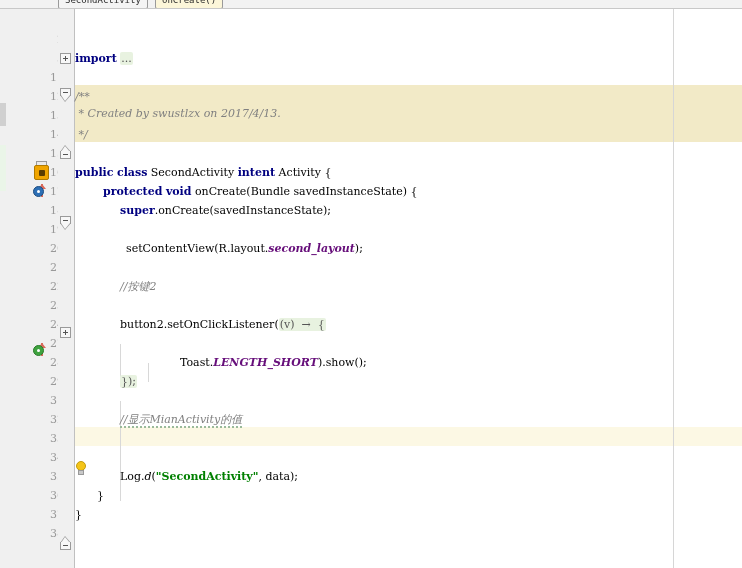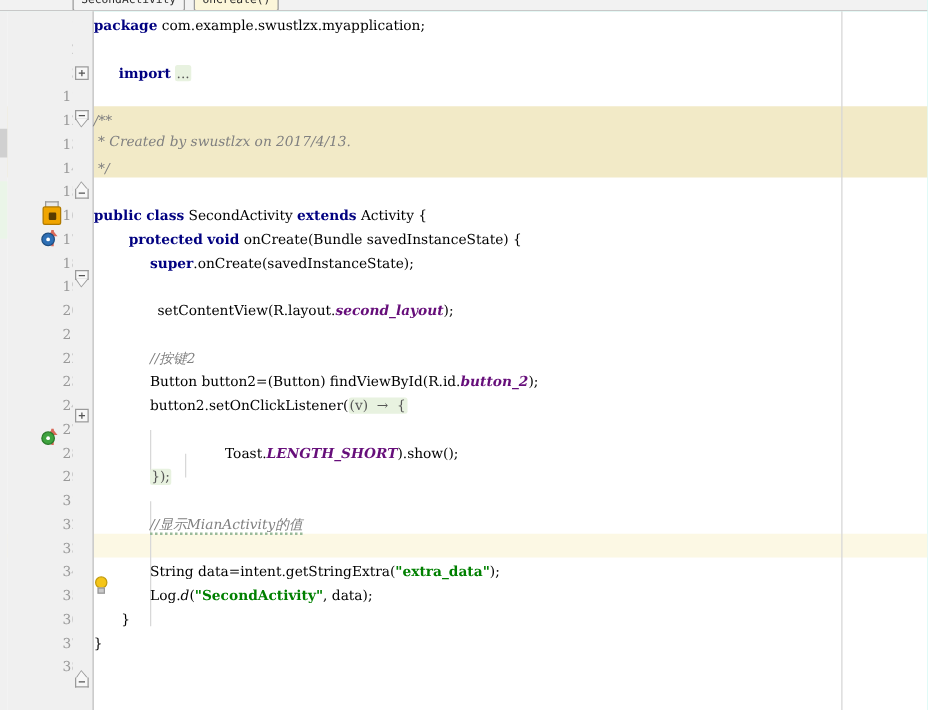--- a/index.html
+++ b/index.html
@@ -280,54 +280,51 @@
       <div class="tip2"></div>
       <div class="bx2"></div>
     </div>
 
     <div class="code">
 
       <div class="iguide" style="left:45px;top:335px;height:38px;"></div>
       <div class="iguide" style="left:73px;top:354px;height:19px;"></div>
       <div class="iguide" style="left:45px;top:392px;height:100px;"></div>
 
-      <div class="row" style="top:2px;"><span class="kw">package</span><span class="plain"> com.example.swustlzx.myapplication;</span></div>
-
-      <div class="row" style="top:40px;padding-left:20px;"><span class="kw">import</span><span> </span><span class="fold-ph">...</span></div>
+
+      <div class="row" style="top:40px;"><span class="kw">import</span><span> </span><span class="fold-ph">...</span></div>
 
       <div class="row" style="top:78px;"><span class="cmt">/**</span></div>
 
       <div class="row" style="top:95px;"><span class="cmt"> * Created by swustlzx on 2017/4/13.</span></div>
 
       <div class="row" style="top:116px;"><span class="cmt"> */</span></div>
 
-      <div class="row" style="top:154px;"><span class="kw">public</span><span> </span><span class="kw">class</span><span class="plain"> SecondActivity </span><span class="kw">extends</span><span class="plain"> Activity {</span></div>
+      <div class="row" style="top:154px;"><span class="kw">public</span><span> </span><span class="kw">class</span><span class="plain"> SecondActivity </span><span class="kw">intent</span><span class="plain"> Activity {</span></div>
 
       <div class="row" style="left:28px;top:173px;"><span class="kw">protected</span><span> </span><span class="kw">void</span><span class="plain"> onCreate(Bundle savedInstanceState) {</span></div>
 
       <div class="row" style="left:45px;top:192px;"><span class="kw">super</span><span class="plain">.onCreate(savedInstanceState);</span></div>
 
 
       <div class="row" style="left:51px;top:230px;"><span class="plain">setContentView(R.layout.</span><span class="stat">second_layout</span><span class="plain">);</span></div>
 
       <div class="row" style="left:45px;top:268px;"><span class="cmt">//按键2</span></div>
 
-      <div class="row" style="left:45px;top:287px;"><span class="plain">Button button2=(Button) findViewById(R.id.</span><span class="stat">button_2</span><span class="plain">);</span></div>
 
       <div class="row" style="left:45px;top:306px;"><span class="plain">button2.setOnClickListener(</span><span class="fold-ph">(v)  →  {</span></div>
 
 
       <div class="row" style="left:105px;top:344px;"><span class="plain">Toast.</span><span class="stat">LENGTH_SHORT</span><span class="plain">).show();</span></div>
 
       <div class="row" style="left:45px;top:363px;"><span class="fold-ph">});</span></div>
 
       <div class="row" style="left:45px;top:401px;"><span class="cmt typo">//显示MianActivity的值</span></div>
 
 
-      <div class="row" style="left:45px;top:439px;"><span class="plain">String data=intent.getStringExtra(</span><span class="str">"extra_data"</span><span class="plain">);</span></div>
 
       <div class="row" style="left:45px;top:458px;"><span class="plain">Log.</span><span class="mth">d</span><span class="plain">(</span><span class="str">"SecondActivity"</span><span class="plain">, data);</span></div>
 
       <div class="row" style="left:22px;top:477px;"><span class="plain">}</span></div>
 
       <div class="row" style="left:0px;top:496px;"><span class="plain">}</span></div>
 
     </div>
   </div>
 </div>

